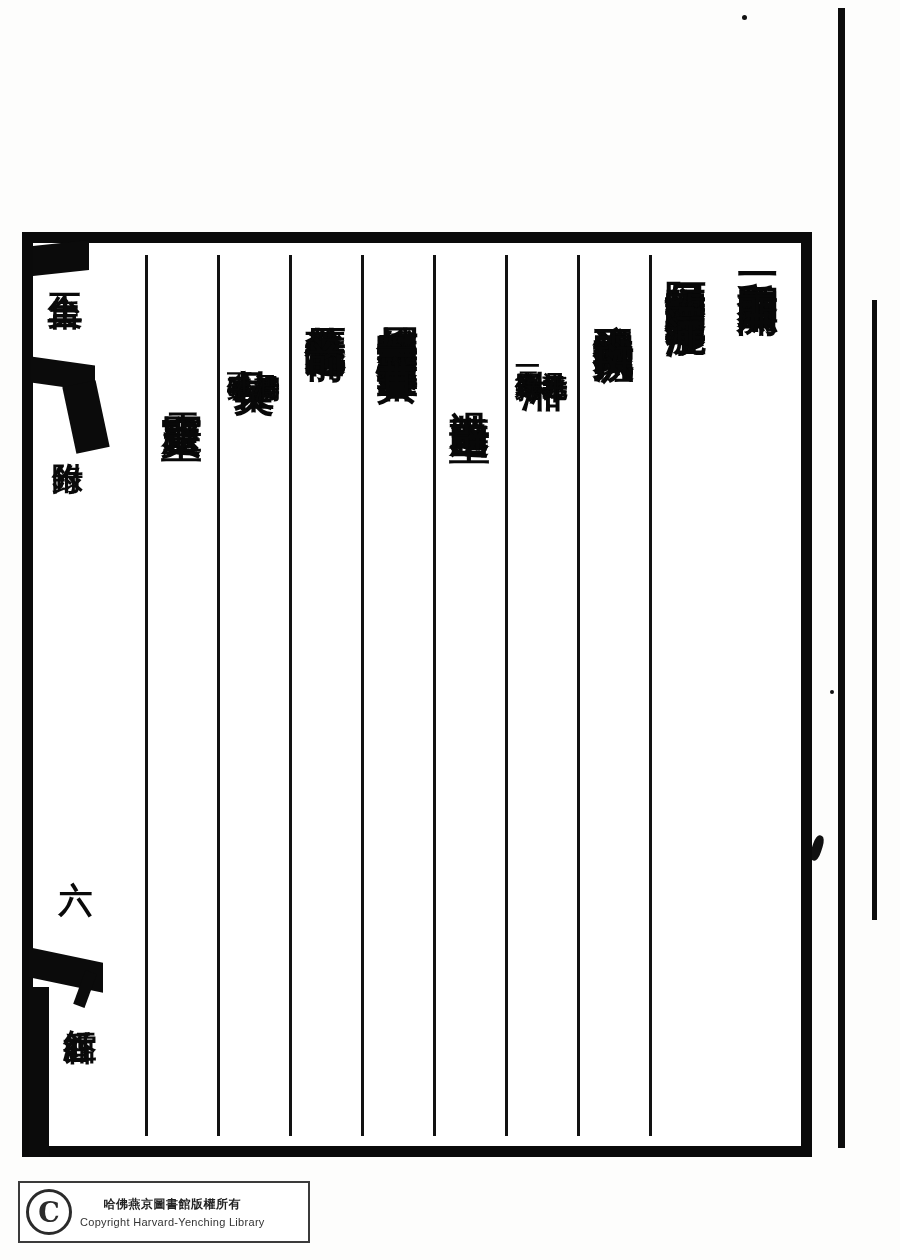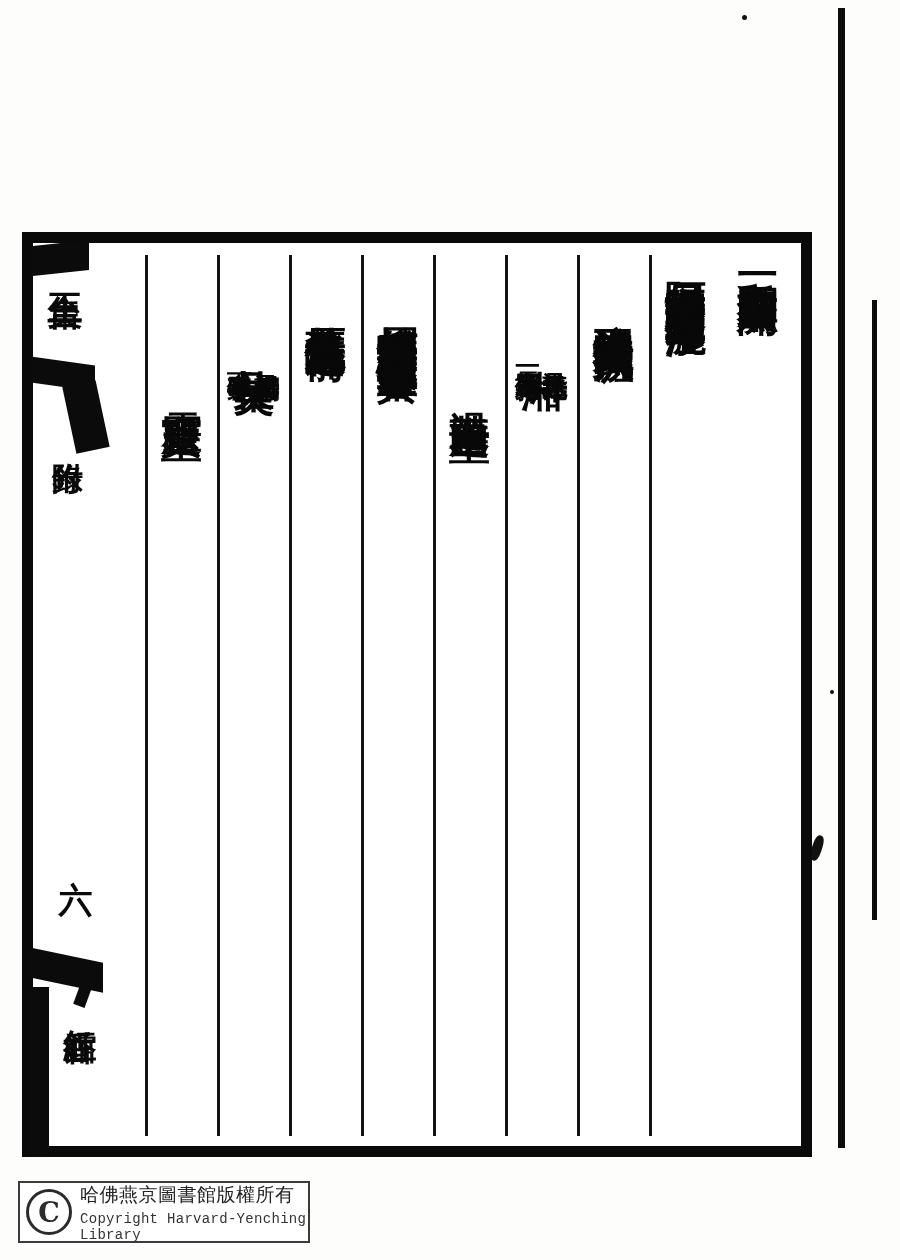--- a/index.html
+++ b/index.html
@@ -176,28 +176,29 @@
     justify-content: center;
     font-family: "DejaVu Serif", serif;
     font-size: 27px;
     font-weight: 700;
     color: #2b2b2b;
     flex: 0 0 auto;
   }
   #stamp-lines { display: flex; flex-direction: column; gap: 3px; }
   #stamp-cn {
     font-family: "DejaVu Serif", "Liberation Serif", serif;
-    font-size: 19px;
-    font-weight: 400;
+    font-size: 12px;
+    font-weight: 700;
     color: #222;
     letter-spacing: 0.5px;
+    text-align: center;
   }
   #stamp-en {
-    font-family: Liberation Mono, monospace;
-    font-size: 14px;
+    font-family: Liberation Sans, sans-serif;
+    font-size: 11px;
     color: #333;
     letter-spacing: 0.3px;
   }
 </style>
 </head>
 <body>
 
 <div id="scan">
 
   <div class="spine-rule" style="left:838px; top:8px; width:7px; height:1140px;"></div>

